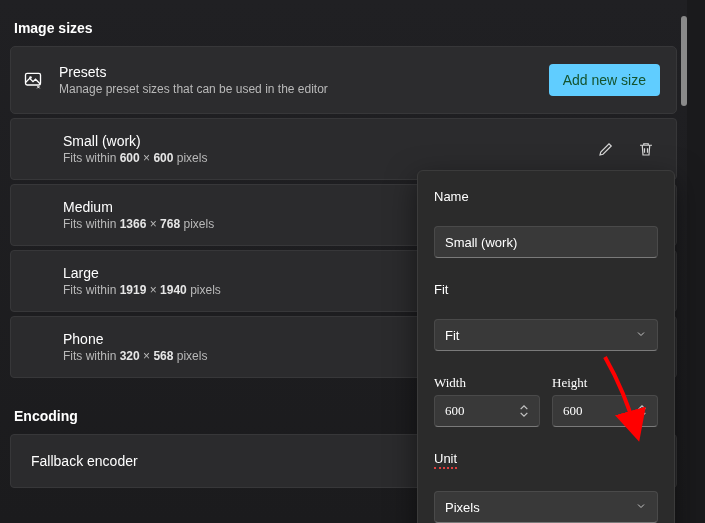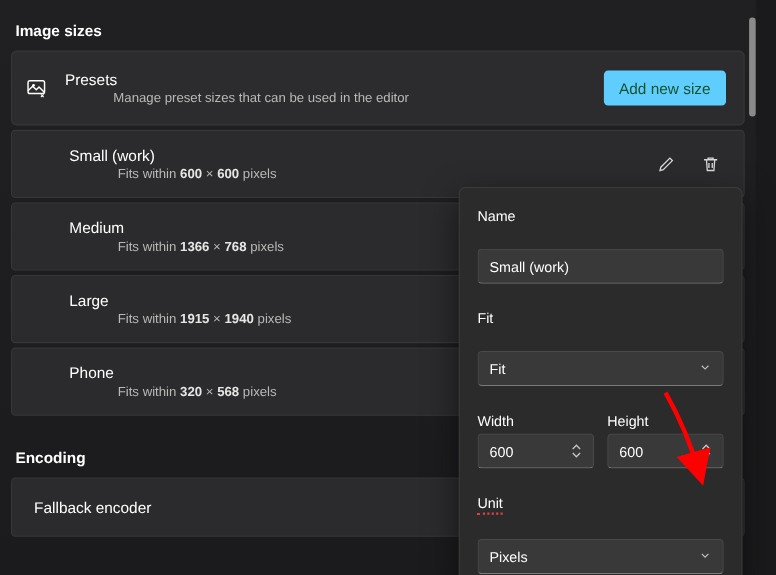--- a/index.html
+++ b/index.html
@@ -44,21 +44,21 @@
     width: 20px; height: 20px;
     display: flex; align-items: center; justify-content: center;
     color: #ffffff;
     flex-shrink: 0;
   }
   .card .spacer-icon {
     width: 20px; flex-shrink: 0;
   }
   .text-col { flex: 1; min-width: 0; display:flex; flex-direction:column; gap:2px; }
   .row-title { font-size: 14px; color: #ffffff; }
-  .row-sub { font-size: 12px; color: #b9b9b9; margin-left: 44px; }
+  .row-sub { font-size: 12px; color: #b9b9b9; }
   .row-sub b { color: #e6e6e6; font-weight: 600; }
   .add-btn {
     background: #60cdff;
     color: #14532d;
     border: none;
     border-radius: 4px;
     padding: 8px 14px;
     font-size: 14px;
     font-weight: 400;
     cursor: pointer;
@@ -114,21 +114,21 @@
     height: 32px;
     display: flex;
     align-items: center;
     justify-content: space-between;
   }
   .fld-input input {
     background: transparent; border: none; outline: none;
     color: #fff; font-size: 13px; width: 100%;
     font-family: inherit;
   }
-  .two-col { display: flex; gap: 12px; }
+  .two-col { display: flex; gap: 12px; font-family: Liberation Serif, serif; }
   .two-col > div { flex: 1; display:flex; flex-direction:column; }
   .spinner {
     display:flex; flex-direction:column; gap:0; color:#c4c4c4;
   }
   .spinner svg { display:block; }
   .chev { color:#c4c4c4; }
   
   .arrow {
     position: absolute;
     right: 32px;
@@ -203,21 +203,21 @@
         <span>Fits within</span>&nbsp;<b>1366</b>&nbsp;×&nbsp;<b>768</b>&nbsp;<span>pixels</span>
       </div>
     </div>
   </div>
 
   <div class="card">
     <span class="spacer-icon"></span>
     <div class="text-col">
       <div class="row-title">Large</div>
       <div class="row-sub">
-        <span>Fits within</span>&nbsp;<b>1915</b>&nbsp;×&nbsp;<b>1940</b>&nbsp;<span>pixels</span>
+        <span>Fits within</span>&nbsp;<b>1919</b>&nbsp;×&nbsp;<b>1940</b>&nbsp;<span>pixels</span>
       </div>
     </div>
   </div>
 
   <div class="card">
     <span class="spacer-icon"></span>
     <div class="text-col">
       <div class="row-title">Phone</div>
       <div class="row-sub">
         <span>Fits within</span>&nbsp;<b>320</b>&nbsp;×&nbsp;<b>568</b>&nbsp;<span>pixels</span>

